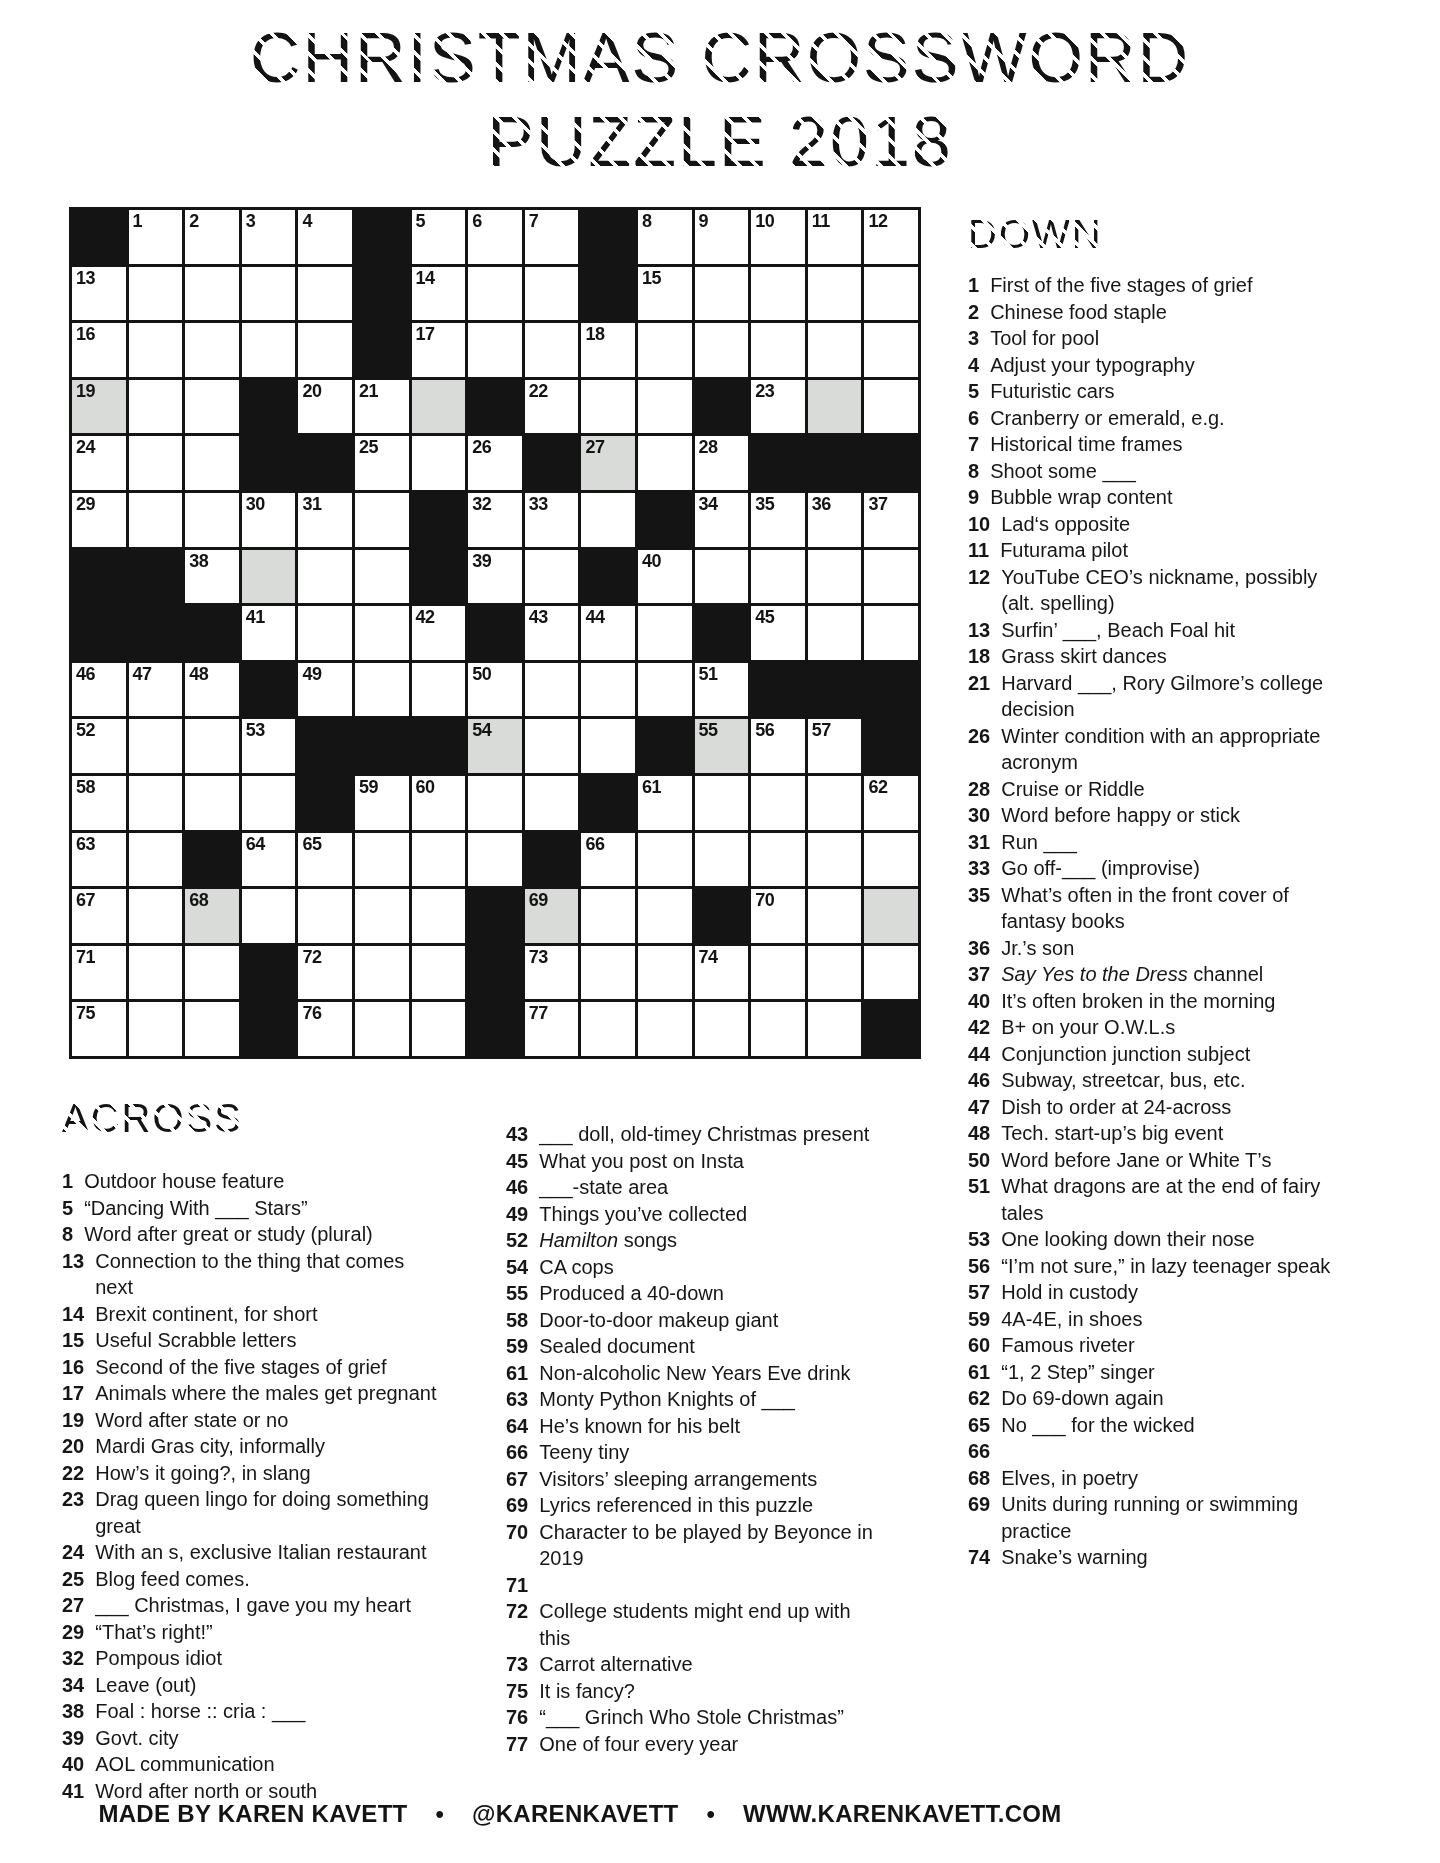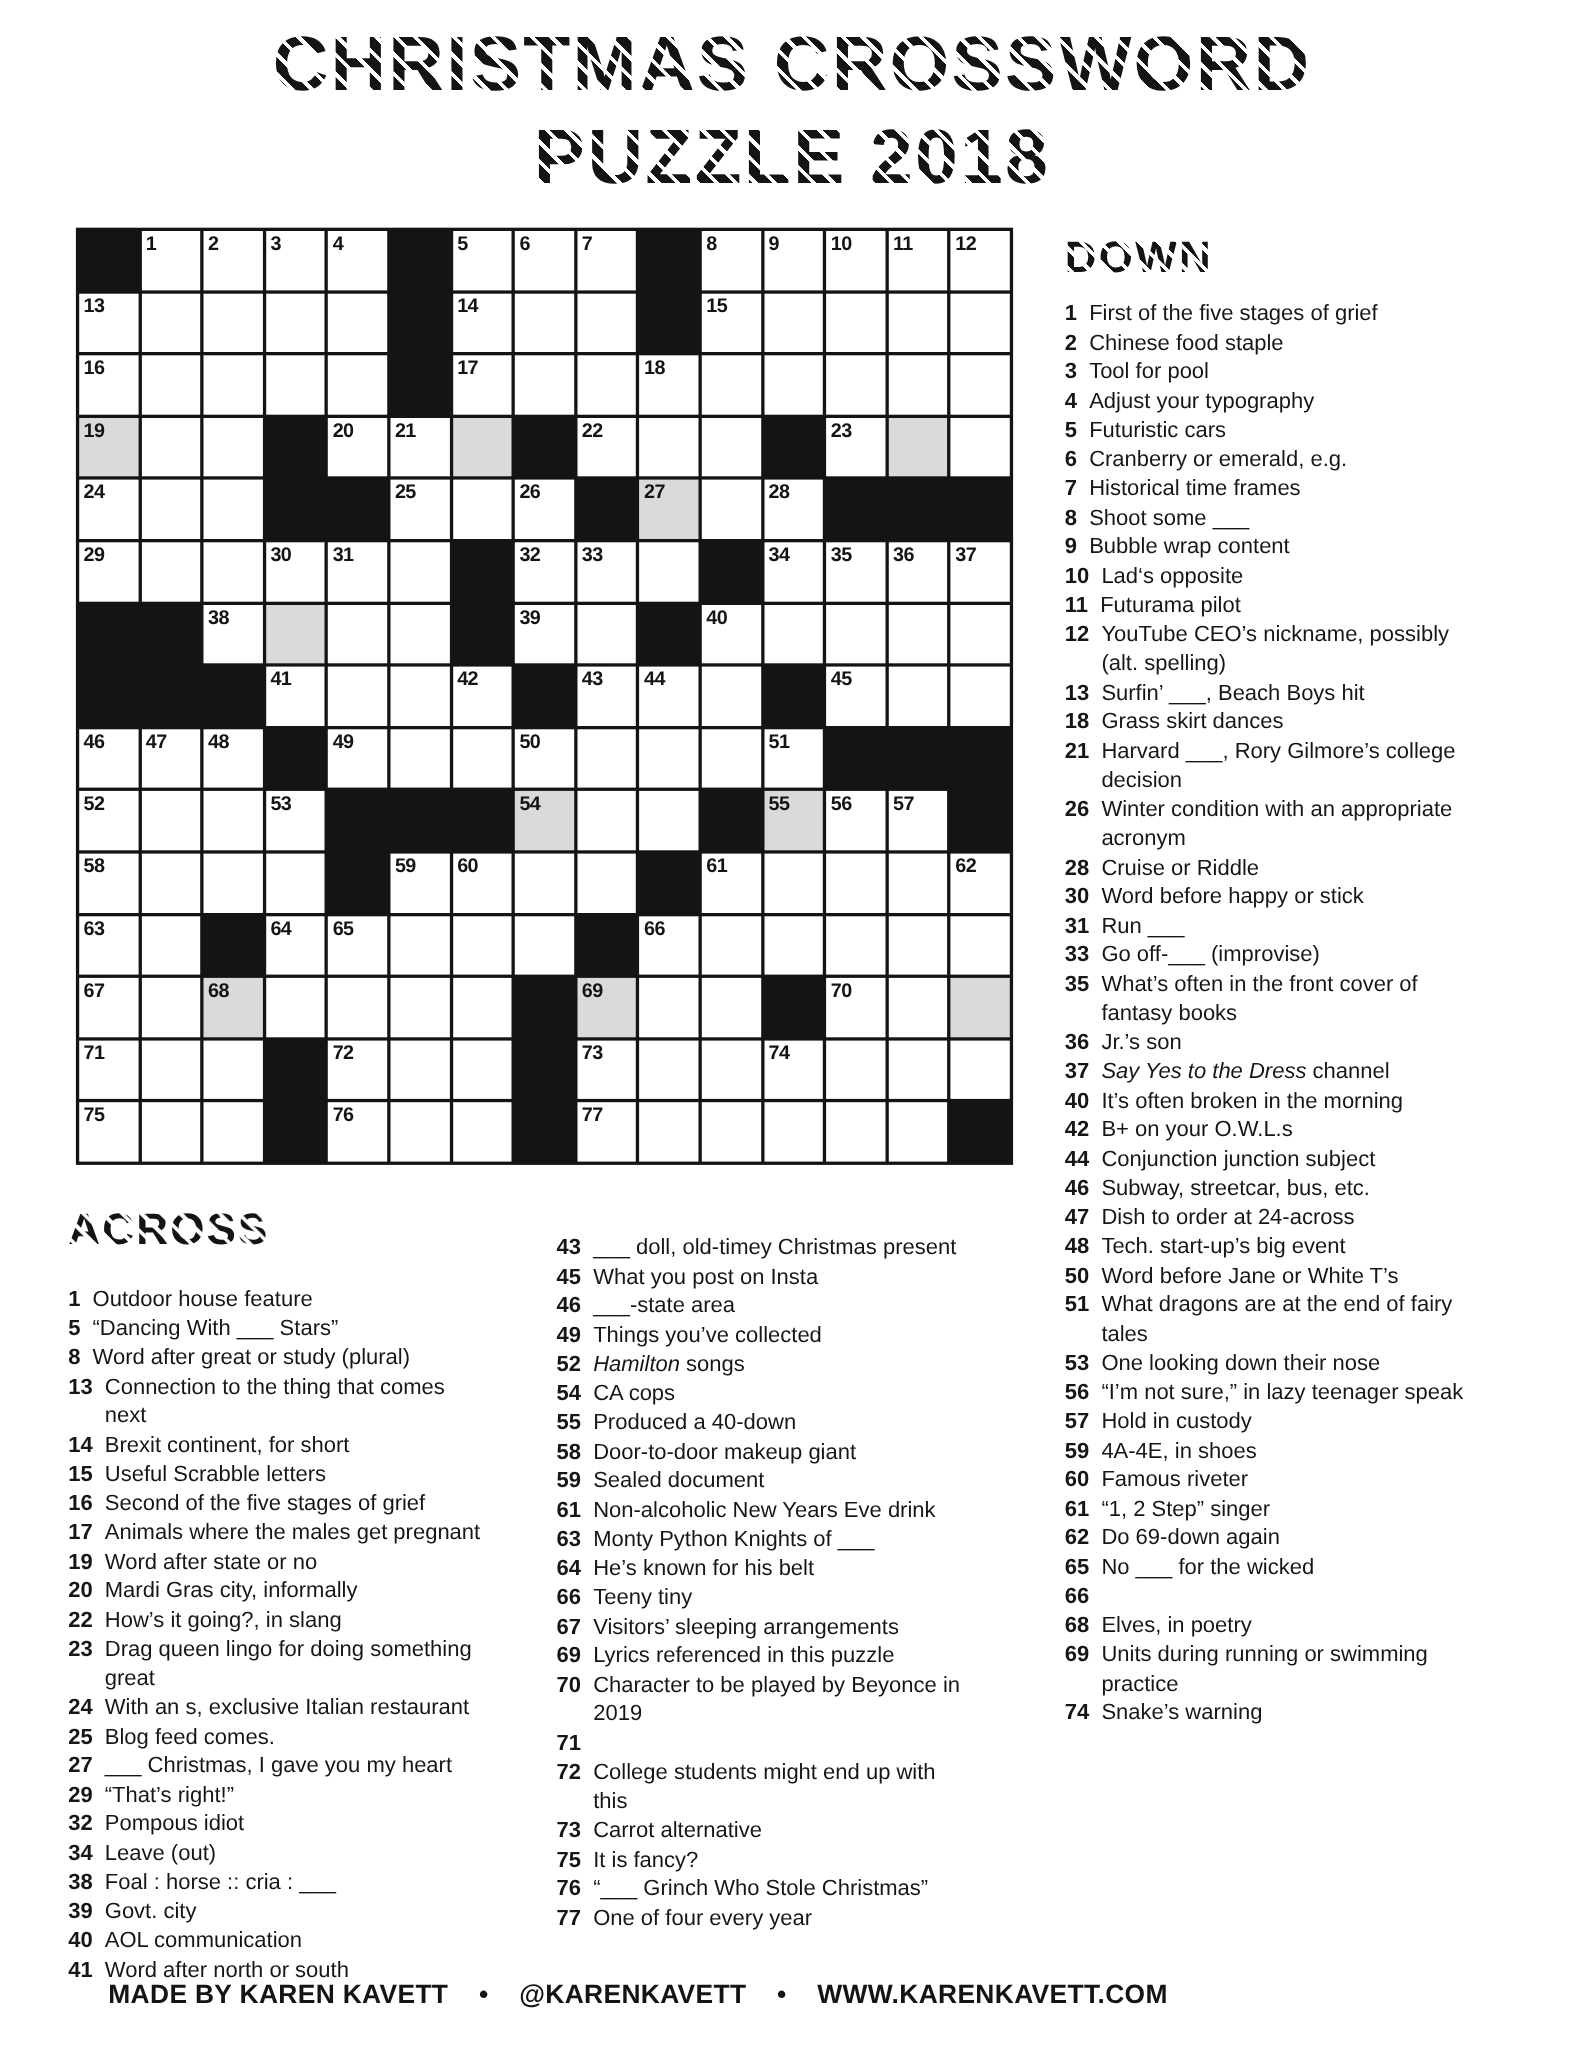--- a/index.html
+++ b/index.html
@@ -1,20 +1,20 @@
 <!DOCTYPE html>
 <html><head>
 <meta charset="utf-8">
 <style>
   html,body{margin:0;padding:0;background:#ffffff;}
   body{position:relative;width:1440px;height:1863px;overflow:hidden;
        font-family:"Liberation Sans", sans-serif;color:#161616;}
 
   
-  .stripe-text{font-weight:bold;color:#141414;letter-spacing:2px;}
+  .stripe-text{font-weight:normal;color:#141414;letter-spacing:2px;}
   @supports (-webkit-background-clip:text){
     .stripe-text{
       background-image:repeating-linear-gradient(45deg,#141414 0 9px,#ffffff 9px 12.5px);
       -webkit-background-clip:text;
       -webkit-text-fill-color:transparent;
     }
   }
 
   .title-block{position:absolute;left:0;top:16px;width:1440px;text-align:center;line-height:84px;font-size:70px;}
 
@@ -479,21 +479,21 @@
         <span class="num">11</span>
         <span class="txt"><span>Futurama pilot</span></span>
       </div>
       <div class="clue">
         <span class="num">12</span>
         <span class="txt"><span>YouTube CEO’s nickname, possibly
 (alt. spelling)</span></span>
       </div>
       <div class="clue">
         <span class="num">13</span>
-        <span class="txt"><span>Surfin’ ___, Beach Boys hit</span></span>
+        <span class="txt"><span>Surfin’ ___, Beach Foal hit</span></span>
       </div>
       <div class="clue">
         <span class="num">18</span>
         <span class="txt"><span>Grass skirt dances</span></span>
       </div>
       <div class="clue">
         <span class="num">21</span>
         <span class="txt"><span>Harvard ___, Rory Gilmore’s college
 decision</span></span>
       </div>

